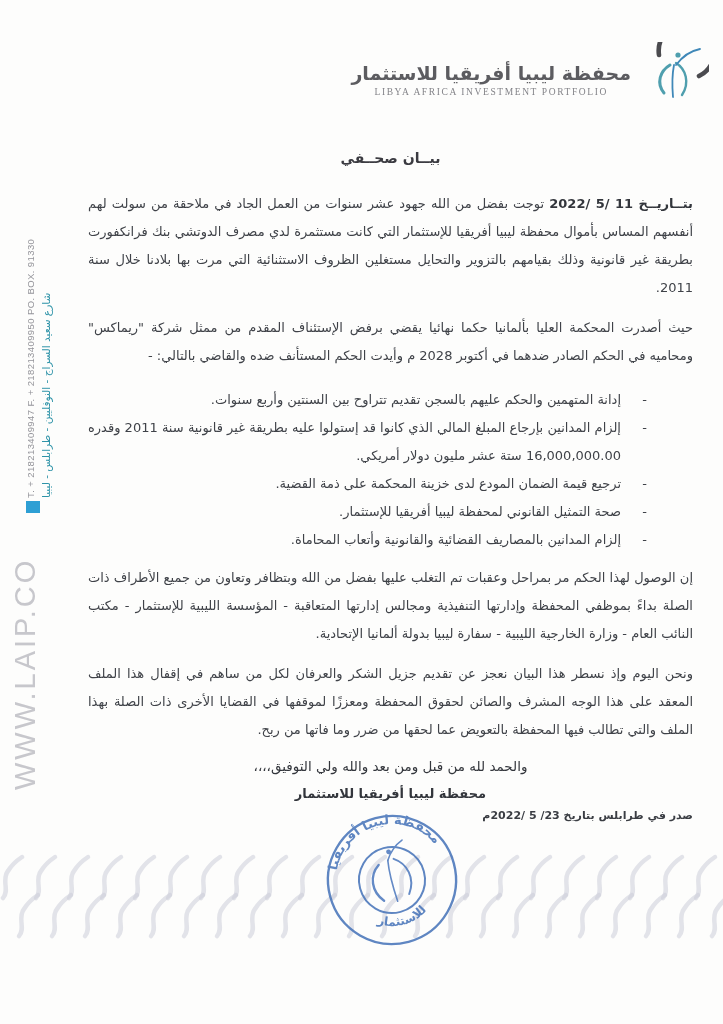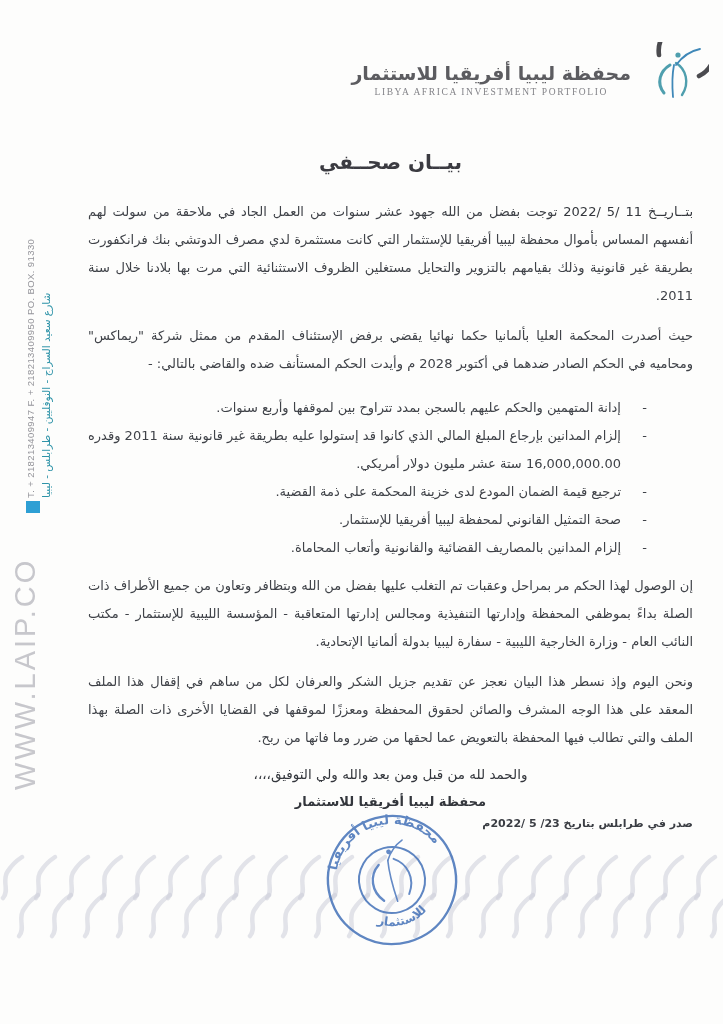--- a/index.html
+++ b/index.html
@@ -65,29 +65,29 @@
 
   
   .doc{
     position:absolute;left:88px;right:30px;top:150px;
     direction:rtl;
     color:#3f4248;
   }
   .doc-title{
     margin:0 0 24px 0;
     text-align:center;
-    font-size:20px;font-weight:bold;
+    font-size:14px;font-weight:bold;
     color:#3b3b41;
   }
   .para{
     margin:0 0 12px 0;
     font-size:13px;line-height:28px;
     text-align:justify;
   }
-  .lead{font-weight:normal;color:#33363c;}
+  .lead{font-weight:bold;color:#33363c;}
   .bullets{
     list-style:none;
     margin:16px 72px 10px 0;
     padding:0;
     font-size:13px;line-height:28px;
   }
   .bullets li{position:relative;text-align:justify;}
   .bullets li::before{
     content:"-";
     position:absolute;right:-26px;top:0;
@@ -146,21 +146,21 @@
   </div>
 
   <div class="doc">
     <h1 class="doc-title">بيــان صحــفي</h1>
 
     <p class="para"><b class="lead">بتــاريــخ 11 /5 /2022</b> <span>توجت بفضل من الله جهود عشر سنوات من العمل الجاد في ملاحقة من سولت لهم أنفسهم المساس بأموال محفظة ليبيا أفريقيا للإستثمار التي كانت مستثمرة لدي مصرف الدوتشي بنك فرانكفورت بطريقة غير قانونية وذلك بقيامهم بالتزوير والتحايل مستغلين الظروف الاستثنائية التي مرت بها بلادنا خلال سنة 2011.</span></p>
 
     <p class="para">حيث أصدرت المحكمة العليا بألمانيا حكما نهائيا يقضي برفض الإستئناف المقدم من ممثل شركة "ريماكس" ومحاميه في الحكم الصادر ضدهما في أكتوبر 2028 م وأيدت الحكم المستأنف ضده والقاضي بالتالي: -</p>
 
     <ul class="bullets">
-      <li>إدانة المتهمين والحكم عليهم بالسجن بمدد تتراوح بين لموقفها وأربع سنوات.</li>
+      <li>إدانة المتهمين والحكم عليهم بالسجن تقديم تتراوح بين السنتين وأربع سنوات.</li>
       <li>إلزام المدانين بإرجاع المبلغ المالي الذي كانوا قد إستولوا عليه بطريقة غير قانونية سنة 2011 وقدره 16,000,000.00 ستة عشر مليون دولار أمريكي.</li>
       <li>ترجيع قيمة الضمان المودع لدى خزينة المحكمة على ذمة القضية.</li>
       <li>صحة التمثيل القانوني لمحفظة ليبيا أفريقيا للإستثمار.</li>
       <li>إلزام المدانين بالمصاريف القضائية والقانونية وأتعاب المحاماة.</li>
     </ul>
 
     <p class="para">إن الوصول لهذا الحكم مر بمراحل وعقبات تم التغلب عليها بفضل من الله وبتظافر وتعاون من جميع الأطراف ذات الصلة بداءً بموظفي المحفظة وإدارتها التنفيذية ومجالس إدارتها المتعاقبة - المؤسسة الليبية للإستثمار - مكتب النائب العام - وزارة الخارجية الليبية - سفارة ليبيا بدولة ألمانيا الإتحادية.</p>
 
     <p class="para">ونحن اليوم وإذ نسطر هذا البيان نعجز عن تقديم جزيل الشكر والعرفان لكل من ساهم في إقفال هذا الملف المعقد على هذا الوجه المشرف والصائن لحقوق المحفظة ومعززًا لموقفها في القضايا الأخرى ذات الصلة بهذا الملف والتي تطالب فيها المحفظة بالتعويض عما لحقها من ضرر وما فاتها من ربح.</p>
 

